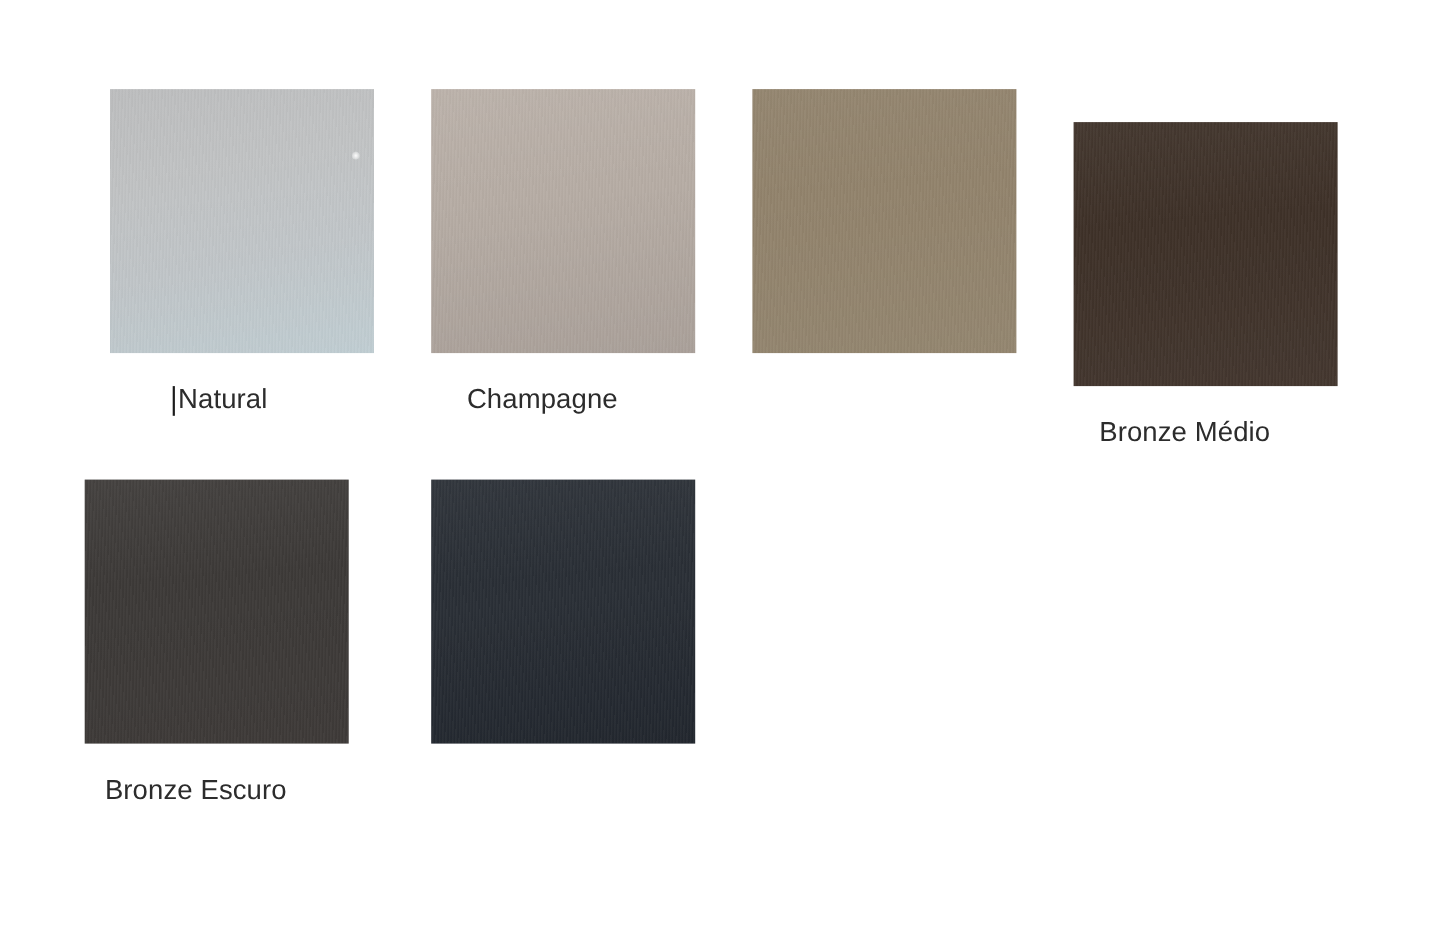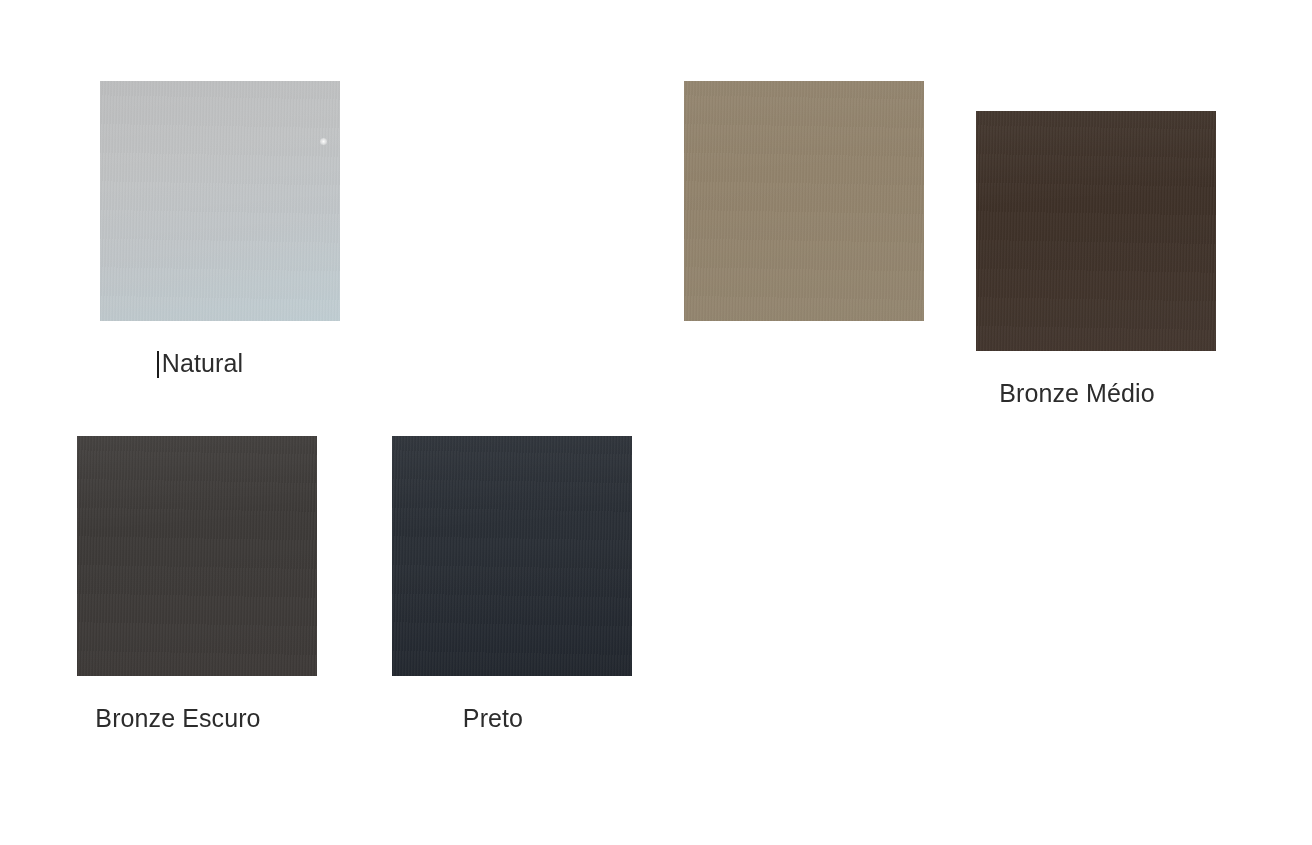--- a/index.html
+++ b/index.html
@@ -125,20 +125,24 @@
         <div class="speck"></div>
       </div>
       <div class="swatch-label">
         <span class="label-with-caret">
           <span class="text-caret"></span>
           <span>Natural</span>
         </span>
       </div>
     </div>
 
+    <div class="swatch-cell cell-1">
+      <div class="swatch-chip" style="background: linear-gradient(172deg, rgb(184, 174, 166) 0%, rgb(182, 172, 164) 45%, rgb(176, 166, 159) 100%);"></div>
+      <div class="swatch-label">Champagne</div>
+    </div>
 
     <div class="swatch-cell cell-2">
       <div class="swatch-chip" style="background: linear-gradient(172deg, rgb(142, 127, 104) 0%, rgb(147, 132, 109) 50%, rgb(153, 139, 116) 100%);"></div>
     </div>
 
     <div class="swatch-cell cell-3">
       <div class="swatch-chip" style="background: linear-gradient(172deg, rgb(58, 45, 36) 0%, rgb(63, 50, 41) 50%, rgb(70, 57, 49) 100%);"></div>
       <div class="swatch-label">Bronze Médio</div>
     </div>
 
@@ -146,19 +150,18 @@
 
   <div class="swatch-row row-2">
 
     <div class="swatch-cell cell-0">
       <div class="swatch-chip" style="background: linear-gradient(172deg, rgb(58, 55, 53) 0%, rgb(61, 58, 56) 50%, rgb(64, 60, 58) 100%);"></div>
       <div class="swatch-label">Bronze Escuro</div>
     </div>
 
     <div class="swatch-cell cell-1">
       <div class="swatch-chip" style="background: linear-gradient(172deg, rgb(38, 43, 50) 0%, rgb(42, 47, 54) 45%, rgb(35, 40, 48) 100%);"></div>
-      <div class="swatch-label">Preto</div>
     </div>
 
 
   </div>
 
 </div>
 
 </body></html>

